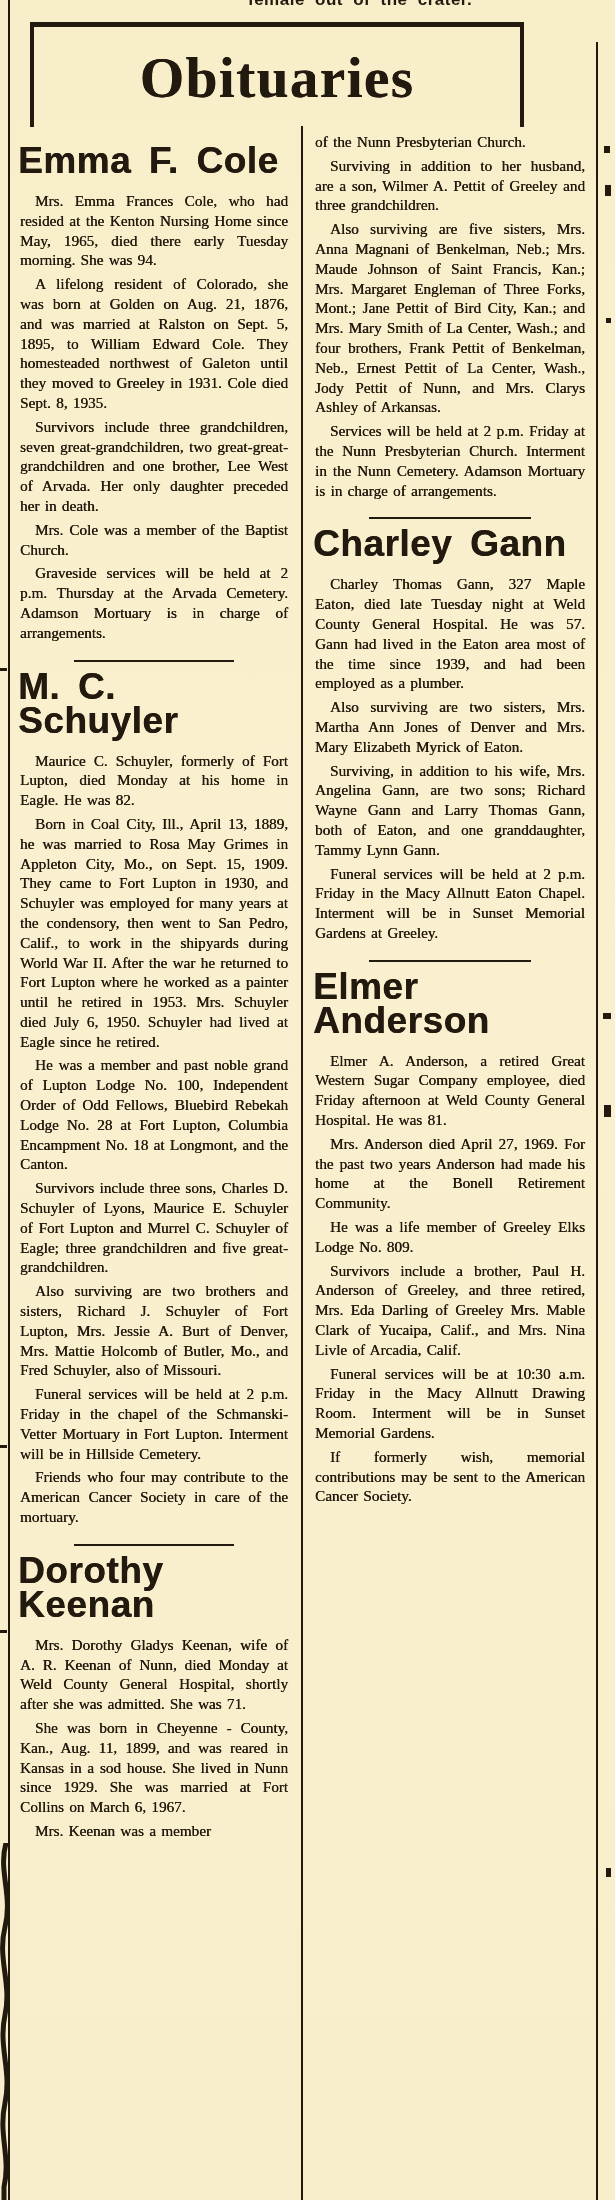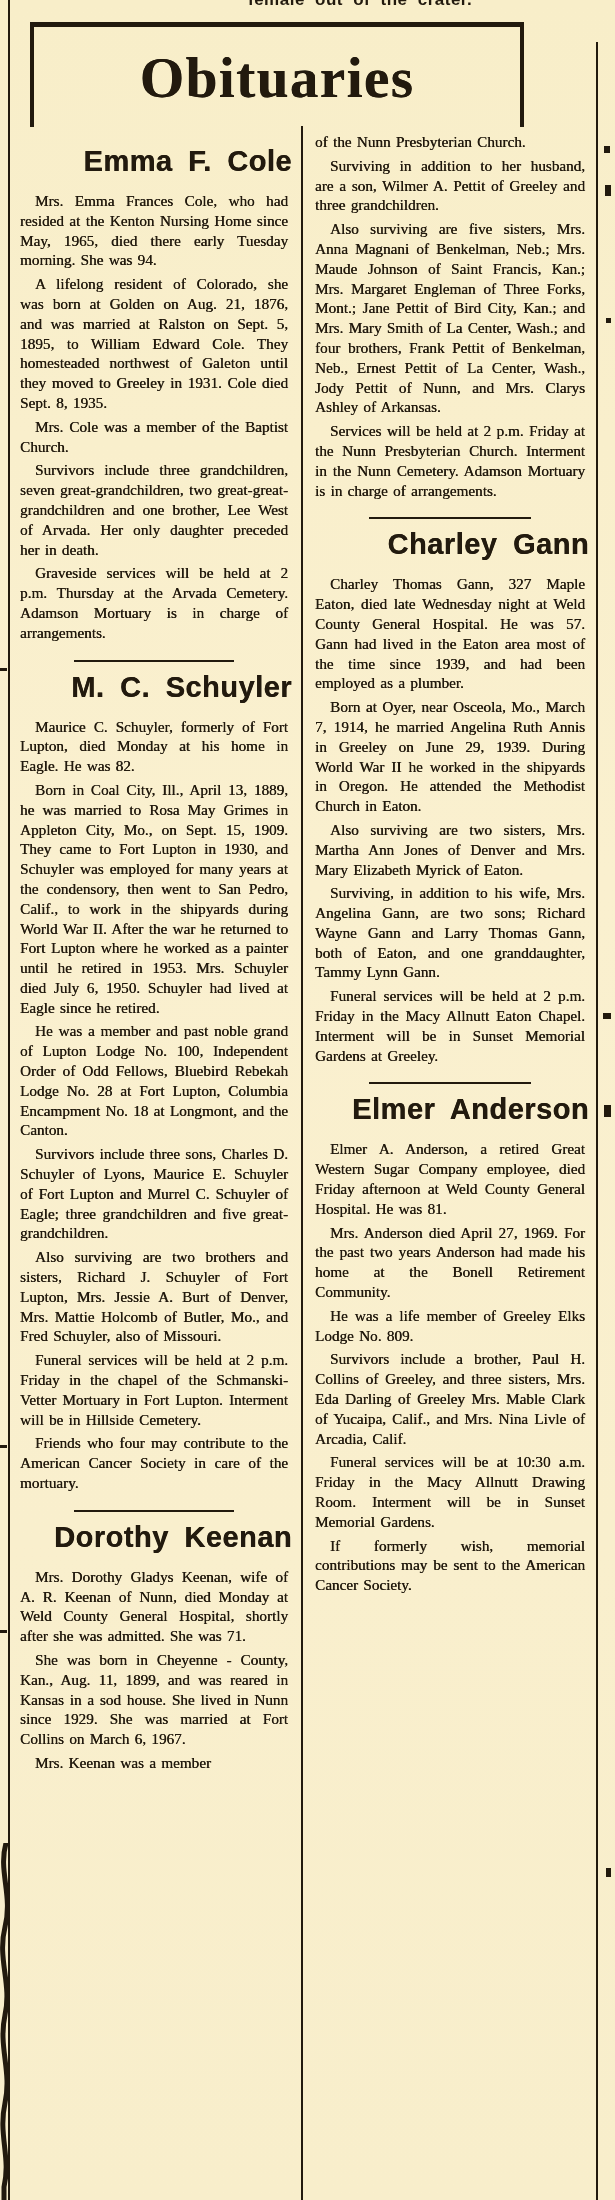--- a/index.html
+++ b/index.html
@@ -57,23 +57,23 @@
     font-size:15.2px;line-height:19.8px;
     text-align:justify;
     text-shadow:.3px 0 0 currentColor;
   }
   .col-left{left:16px;top:136px;width:276px;}
   .col-right{left:311px;top:128px;width:278px;}
   .column p{margin:4px;text-indent:15px;word-spacing:1.5px;}
   .column p.cont{text-indent:0;}
   .column h2{
     font-family:"Liberation Sans", sans-serif;
-    font-weight:bold;font-size:29px;letter-spacing:.5px;word-spacing:7px;
+    font-weight:bold;font-size:37px;letter-spacing:.5px;word-spacing:7px;
     margin:8px 0 13px 2px;line-height:34px;
-    text-align:right;text-shadow:.4px 0 0 currentColor;
+    text-align:left;text-shadow:.4px 0 0 currentColor;
   }
   .art-divider{
     width:58%;height:0;border-top:2.5px solid var(--ink);
     margin:17px auto 5px auto;
   }
   
   .squiggle{position:absolute;left:-4px;top:1843px;}
   
   .mark{position:absolute;background:var(--ink);}
   .m1{left:0;top:668px;width:7px;height:3px;}
@@ -101,22 +101,22 @@
 
   <div class="rule-v rule-left"></div>
   <div class="rule-v rule-mid"></div>
   <div class="rule-v rule-right"></div>
 
   <div class="column col-left">
     <article>
       <h2>Emma F. Cole</h2>
       <p>Mrs. Emma Frances Cole, who had resided at the Kenton Nursing Home since May, 1965, died there early Tuesday morning. She was 94.</p>
       <p>A lifelong resident of Colorado, she was born at Golden on Aug. 21, 1876, and was married at Ralston on Sept. 5, 1895, to William Edward Cole. They homesteaded northwest of Galeton until they moved to Greeley in 1931. Cole died Sept. 8, 1935.</p>
+      <p>Survivors include three grandchildren, seven great-grandchildren, two great-great-grandchildren and one brother, Lee West of Arvada. Her only daughter preceded her in death.</p>
       <p>Mrs. Cole was a member of the Baptist Church.</p>
-      <p>Survivors include three grandchildren, seven great-grandchildren, two great-great-grandchildren and one brother, Lee West of Arvada. Her only daughter preceded her in death.</p>
       <p>Graveside services will be held at 2 p.m. Thursday at the Arvada Cemetery. Adamson Mortuary is in charge of arrangements.</p>
     </article>
 
     <div class="art-divider"></div>
 
     <article>
       <h2>M. C. Schuyler</h2>
       <p>Maurice C. Schuyler, formerly of Fort Lupton, died Monday at his home in Eagle. He was 82.</p>
       <p>Born in Coal City, Ill., April 13, 1889, he was married to Rosa May Grimes in Appleton City, Mo., on Sept. 15, 1909. They came to Fort Lupton in 1930, and Schuyler was employed for many years at the condensory, then went to San Pedro, Calif., to work in the shipyards during World War II. After the war he returned to Fort Lupton where he worked as a painter until he retired in 1953. Mrs. Schuyler died July 6, 1950. Schuyler had lived at Eagle since he retired.</p>
       <p>He was a member and past noble grand of Lupton Lodge No. 100, Independent Order of Odd Fellows, Bluebird Rebekah Lodge No. 28 at Fort Lupton, Columbia Encampment No. 18 at Longmont, and the Canton.</p>
@@ -141,35 +141,34 @@
       <p class="cont">of the Nunn Presbyterian Church.</p>
       <p>Surviving in addition to her husband, are a son, Wilmer A. Pettit of Greeley and three grandchildren.</p>
       <p>Also surviving are five sisters, Mrs. Anna Magnani of Benkelman, Neb.; Mrs. Maude Johnson of Saint Francis, Kan.; Mrs. Margaret Engleman of Three Forks, Mont.; Jane Pettit of Bird City, Kan.; and Mrs. Mary Smith of La Center, Wash.; and four brothers, Frank Pettit of Benkelman, Neb., Ernest Pettit of La Center, Wash., Jody Pettit of Nunn, and Mrs. Clarys Ashley of Arkansas.</p>
       <p>Services will be held at 2 p.m. Friday at the Nunn Presbyterian Church. Interment in the Nunn Cemetery. Adamson Mortuary is in charge of arrangements.</p>
     </article>
 
     <div class="art-divider"></div>
 
     <article>
       <h2>Charley Gann</h2>
-      <p>Charley Thomas Gann, 327 Maple Eaton, died late Wednesday night at Weld County General Hospital. He was 57. Gann had lived in the Eaton area most of the time since 1939, and had been employed as a plumber.</p>
-      <p>Born at Oyer, near Osceola, Mo., March 7, 1914, he married Angelina Ruth Annis in Greeley on June 29, 1939. During World War II he worked in the shipyards in Oregon. He attended the Methodist Church in Eaton.</p>
+      <p>Charley Thomas Gann, 327 Maple Eaton, died late Tuesday night at Weld County General Hospital. He was 57. Gann had lived in the Eaton area most of the time since 1939, and had been employed as a plumber.</p>
       <p>Also surviving are two sisters, Mrs. Martha Ann Jones of Denver and Mrs. Mary Elizabeth Myrick of Eaton.</p>
       <p>Surviving, in addition to his wife, Mrs. Angelina Gann, are two sons; Richard Wayne Gann and Larry Thomas Gann, both of Eaton, and one granddaughter, Tammy Lynn Gann.</p>
       <p>Funeral services will be held at 2 p.m. Friday in the Macy Allnutt Eaton Chapel. Interment will be in Sunset Memorial Gardens at Greeley.</p>
     </article>
 
     <div class="art-divider"></div>
 
     <article>
       <h2>Elmer Anderson</h2>
       <p>Elmer A. Anderson, a retired Great Western Sugar Company employee, died Friday afternoon at Weld County General Hospital. He was 81.</p>
       <p>Mrs. Anderson died April 27, 1969. For the past two years Anderson had made his home at the Bonell Retirement Community.</p>
       <p>He was a life member of Greeley Elks Lodge No. 809.</p>
-      <p>Survivors include a brother, Paul H. Collins of Greeley, and three sisters, Mrs. Eda Darling of Greeley Mrs. Mable Clark of Yucaipa, Calif., and Mrs. Nina Livle of Arcadia, Calif.</p>
+      <p>Survivors include a brother, Paul H. Anderson of Greeley, and three retired, Mrs. Eda Darling of Greeley Mrs. Mable Clark of Yucaipa, Calif., and Mrs. Nina Livle of Arcadia, Calif.</p>
       <p>Funeral services will be at 10:30 a.m. Friday in the Macy Allnutt Drawing Room. Interment will be in Sunset Memorial Gardens.</p>
       <p>If formerly wish, memorial contributions may be sent to the American Cancer Society.</p>
     </article>
   </div>
 
   <svg class="squiggle" width="18" height="360" viewBox="0 0 18 360">
     <path d="M10,0 C2,28 17,52 9,84 C1,116 16,140 9,172 C2,204 16,228 9,260 C2,292 15,314 8,344 L8,360" fill="none" stroke="#221a0e" stroke-width="5" stroke-linecap="round"></path>
   </svg>
   <div class="mark m1"></div>
   <div class="mark m2"></div>

